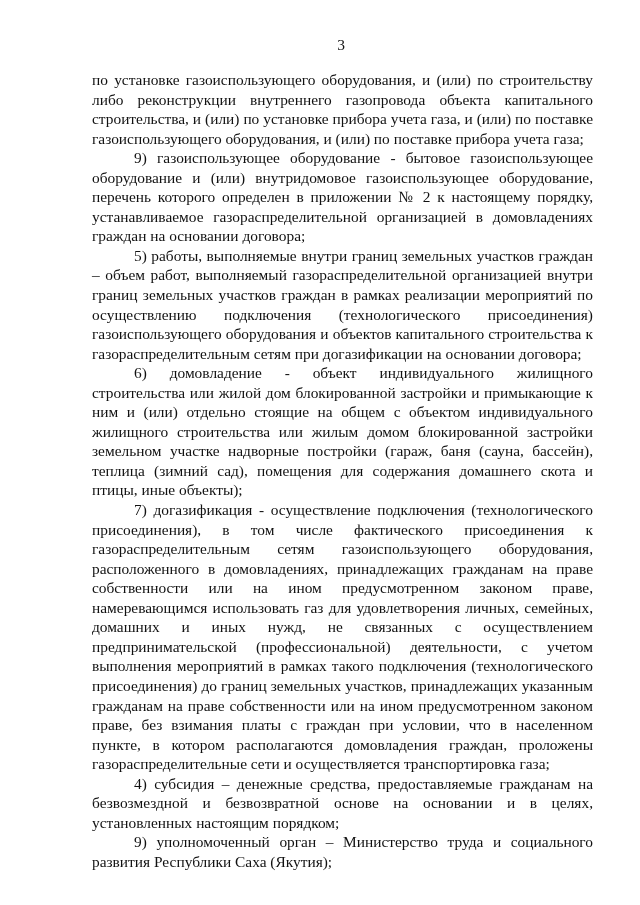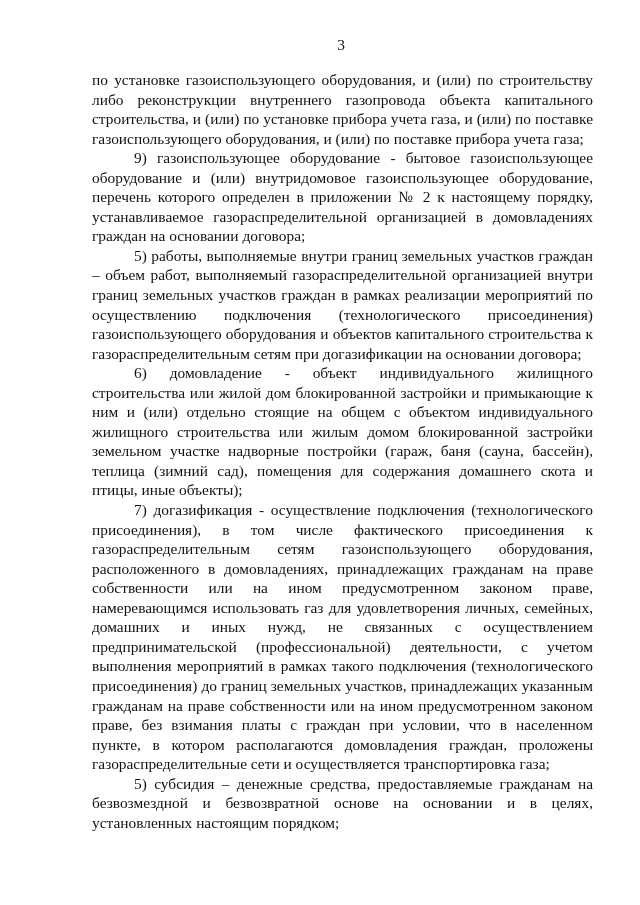--- a/index.html
+++ b/index.html
@@ -48,14 +48,15 @@
 <body>
 
 <div class="page-number">3</div>
 
 <div class="content">
   <p class="para">по установке газоиспользующего оборудования, и (или) по строительству либо реконструкции внутреннего газопровода объекта капитального строительства, и (или) по установке прибора учета газа, и (или) по поставке газоиспользующего оборудования, и (или) по поставке прибора учета газа;</p>
   <p class="para indent">9) газоиспользующее оборудование - бытовое газоиспользующее оборудование и (или) внутридомовое газоиспользующее оборудование, перечень которого определен в приложении № 2 к настоящему порядку, устанавливаемое газораспределительной организацией в домовладениях граждан на основании договора;</p>
   <p class="para indent">5) работы, выполняемые внутри границ земельных участков граждан – объем работ, выполняемый газораспределительной организацией внутри границ земельных участков граждан в рамках реализации мероприятий по осуществлению подключения (технологического присоединения) газоиспользующего оборудования и объектов капитального строительства к газораспределительным сетям при догазификации на основании договора;</p>
   <p class="para indent">6) домовладение - объект индивидуального жилищного строительства или жилой дом блокированной застройки и примыкающие к ним и (или) отдельно стоящие на общем с объектом индивидуального жилищного строительства или жилым домом блокированной застройки земельном участке надворные постройки (гараж, баня (сауна, бассейн), теплица (зимний сад), помещения для содержания домашнего скота и птицы, иные объекты);</p>
   <p class="para indent">7) догазификация - осуществление подключения (технологического присоединения), в том числе фактического присоединения к газораспределительным сетям газоиспользующего оборудования, расположенного в домовладениях, принадлежащих гражданам на праве собственности или на ином предусмотренном законом праве, намеревающимся использовать газ для удовлетворения личных, семейных, домашних и иных нужд, не связанных с осуществлением предпринимательской (профессиональной) деятельности, с учетом выполнения мероприятий в рамках такого подключения (технологического присоединения) до границ земельных участков, принадлежащих указанным гражданам на праве собственности или на ином предусмотренном законом праве, без взимания платы с граждан при условии, что в населенном пункте, в котором располагаются домовладения граждан, проложены газораспределительные сети и осуществляется транспортировка газа;</p>
-  <p class="para indent">5) субсидия – денежные средства, предоставляемые гражданам на безвозмездной и безвозвратной основе на основании и в целях, установленных настоящим порядком;</p>
+  <p class="para indent">4) субсидия – денежные средства, предоставляемые гражданам на безвозмездной и безвозвратной основе на основании и в целях, установленных настоящим порядком;</p>
+  <p class="para indent">9) уполномоченный орган – Министерство труда и социального развития Республики Саха (Якутия);</p>
 </div>
 
 </body></html>

